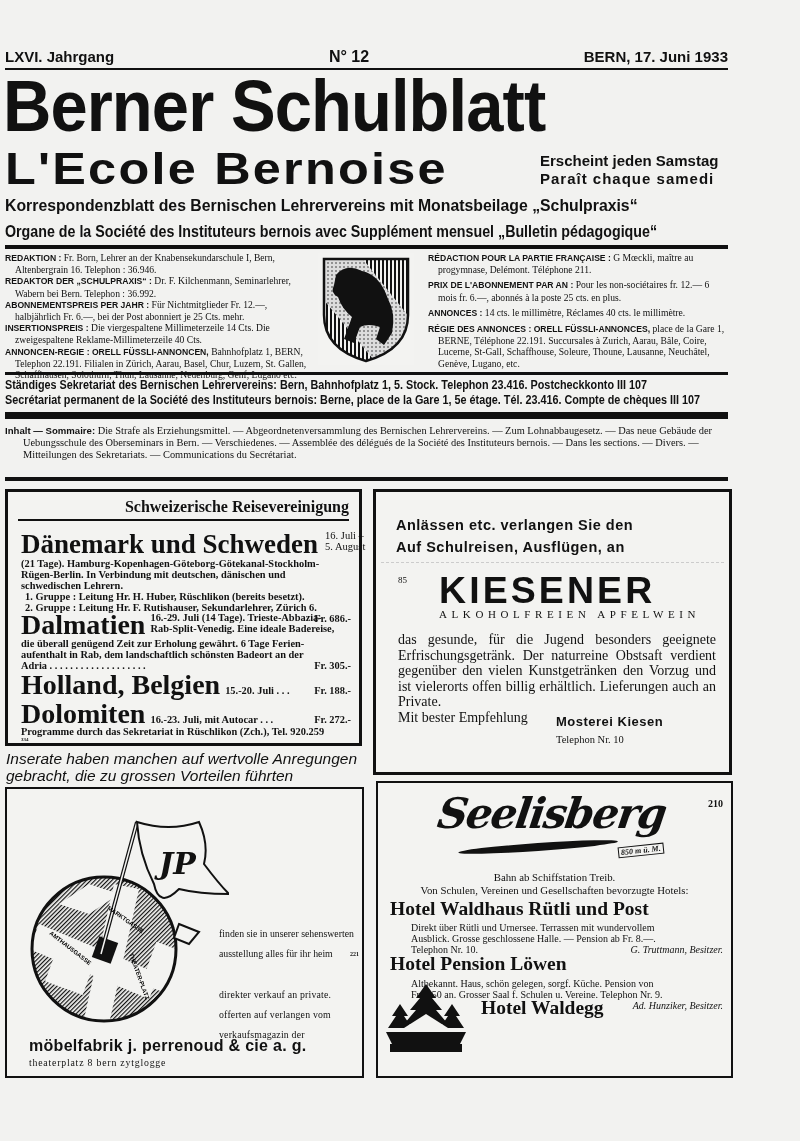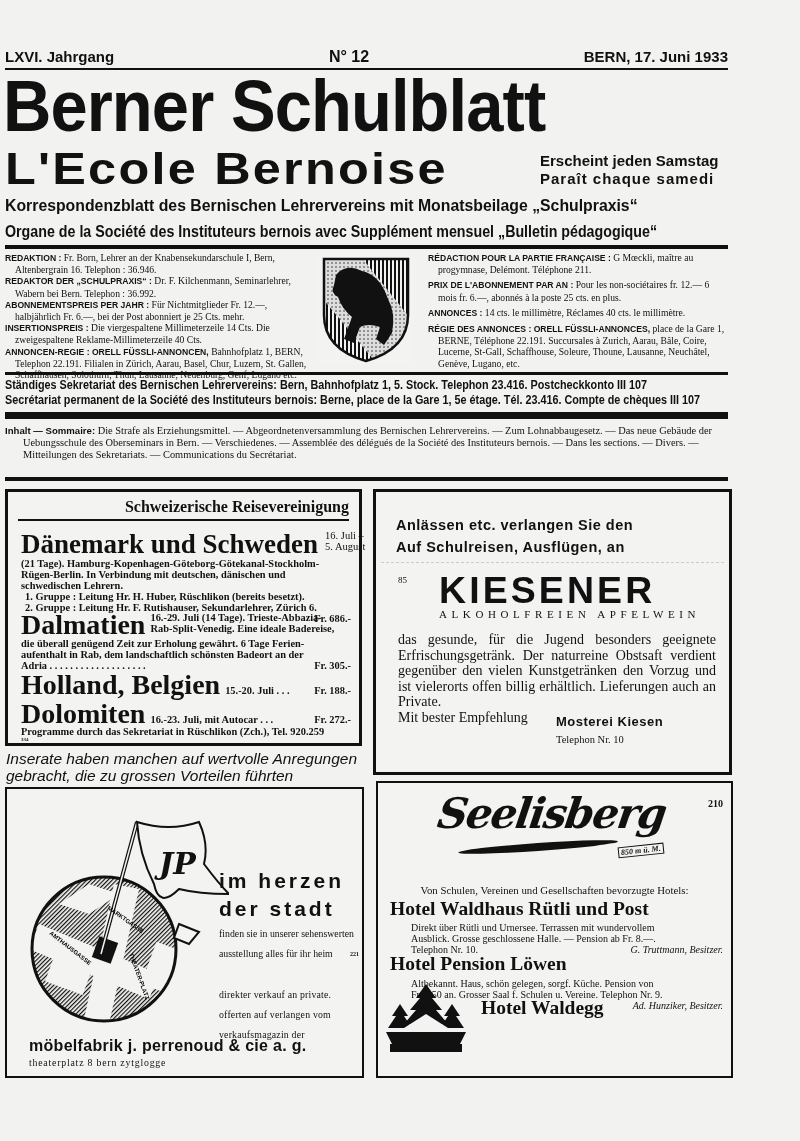--- a/index.html
+++ b/index.html
@@ -228,38 +228,35 @@
     <rect x="66" y="125" width="20" height="22" fill="#111" transform="rotate(20 76 136)"></rect>
     <line x1="72" y1="140" x2="108" y2="8" stroke="#111" stroke-width="4"></line>
     <line x1="72" y1="140" x2="108" y2="8" stroke="#f3f3f1" stroke-width="1.5"></line>
     <path d="M108 8 Q140 18 170 8 Q180 30 175 50 Q190 70 200 80 Q170 80 150 75 Q130 95 125 70 Q110 40 108 8 Z" fill="#f3f3f1" stroke="#111" stroke-width="2"></path>
     <text x="130" y="60" font-family="DejaVu Serif, serif" font-style="italic" font-weight="bold" font-size="30" fill="#111">JP</text>
     <text x="78" y="95" font-size="6" font-family="Liberation Sans, sans-serif" font-weight="bold" transform="rotate(35 78 95)">MARKTGASSE</text>
     <text x="20" y="120" font-size="6" font-family="Liberation Sans, sans-serif" font-weight="bold" transform="rotate(38 20 120)">AMTHAUSGASSE</text>
     <text x="100" y="140" font-size="6" font-family="Liberation Sans, sans-serif" font-weight="bold" transform="rotate(70 100 140)">THEATER-PLATZ</text>
     <polygon points="150,110 170,118 160,130 145,124" fill="#f3f3f1" stroke="#111" stroke-width="2"></polygon>
   </svg>
-  <div class="t1">
-    <div>im herzen</div>
-    <div>der stadt</div>
-  </div>
   <div class="t2">
     <span>finden sie in unserer sehenswerten ausstellung alles für ihr heim</span>
     <span style="float:right;font-size:6px;font-weight:bold;">221</span>
   </div>
   <div class="t3" style="top:196px;letter-spacing:0.2px;">direkter verkauf an private. offerten auf verlangen vom verkaufsmagazin der</div>
   <div class="firm">möbelfabrik j. perrenoud &amp; cie a. g.</div>
   <div class="addr">theaterplatz 8 bern zytglogge</div>
 </div>
 
 <div id="seelis" class="abs box">
   <div class="num">210</div>
   <div class="swash"></div>
   <div class="logo">Seelisberg</div>
   <div class="alt">850 m ü. M.</div>
+  <div class="c" style="top:88px;">Bahn ab Schiffstation Treib.</div>
   <div class="c" style="top:101px;">Von Schulen, Vereinen und Gesellschaften bevorzugte Hotels:</div>
 
   <div class="hname" style="left:12px;top:115px;">Hotel Waldhaus Rütli und Post</div>
   <div class="hdesc" style="left:33px;top:139px;width:312px;">
     <div>Direkt über Rütli und Urnersee. Terrassen mit wundervollem</div>
     <div>Ausblick. Grosse geschlossene Halle. — Pension ab Fr. 8.—.</div>
     <div><span>Telephon Nr. 10.</span><i class="r">G. Truttmann, Besitzer.</i></div>
   </div>
 
   <div class="hname" style="left:12px;top:170px;">Hotel Pension Löwen</div>

